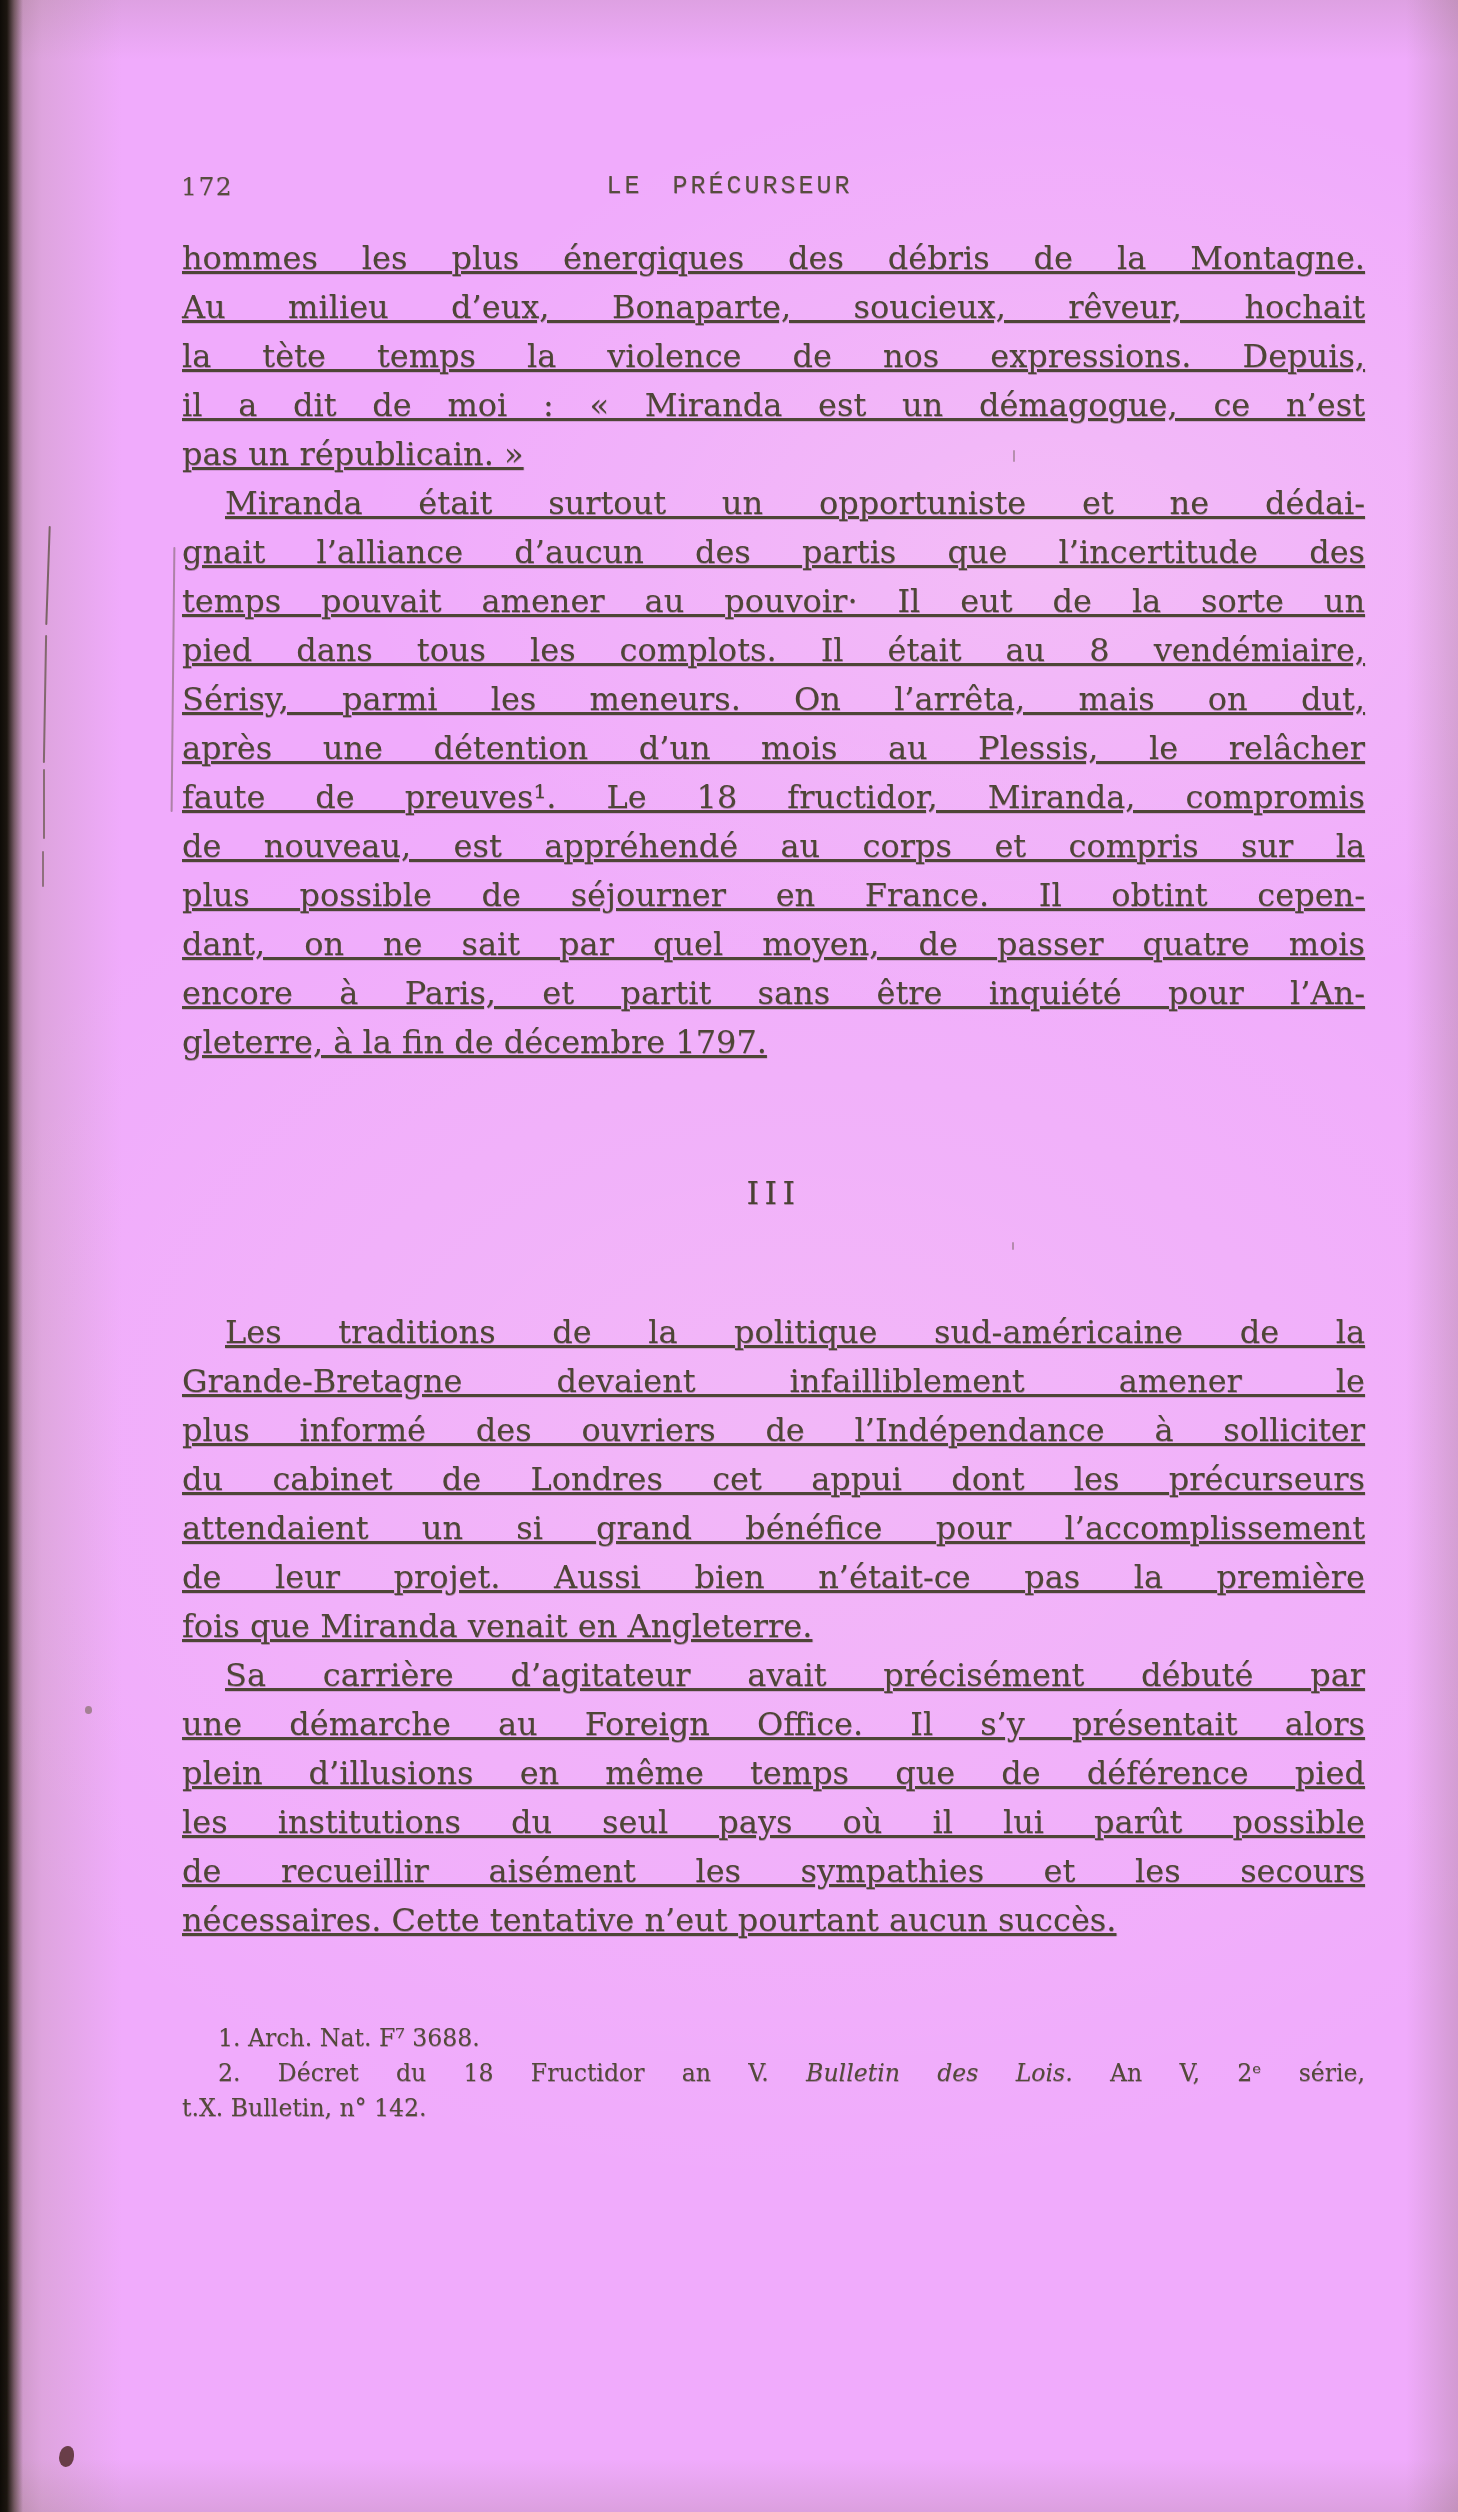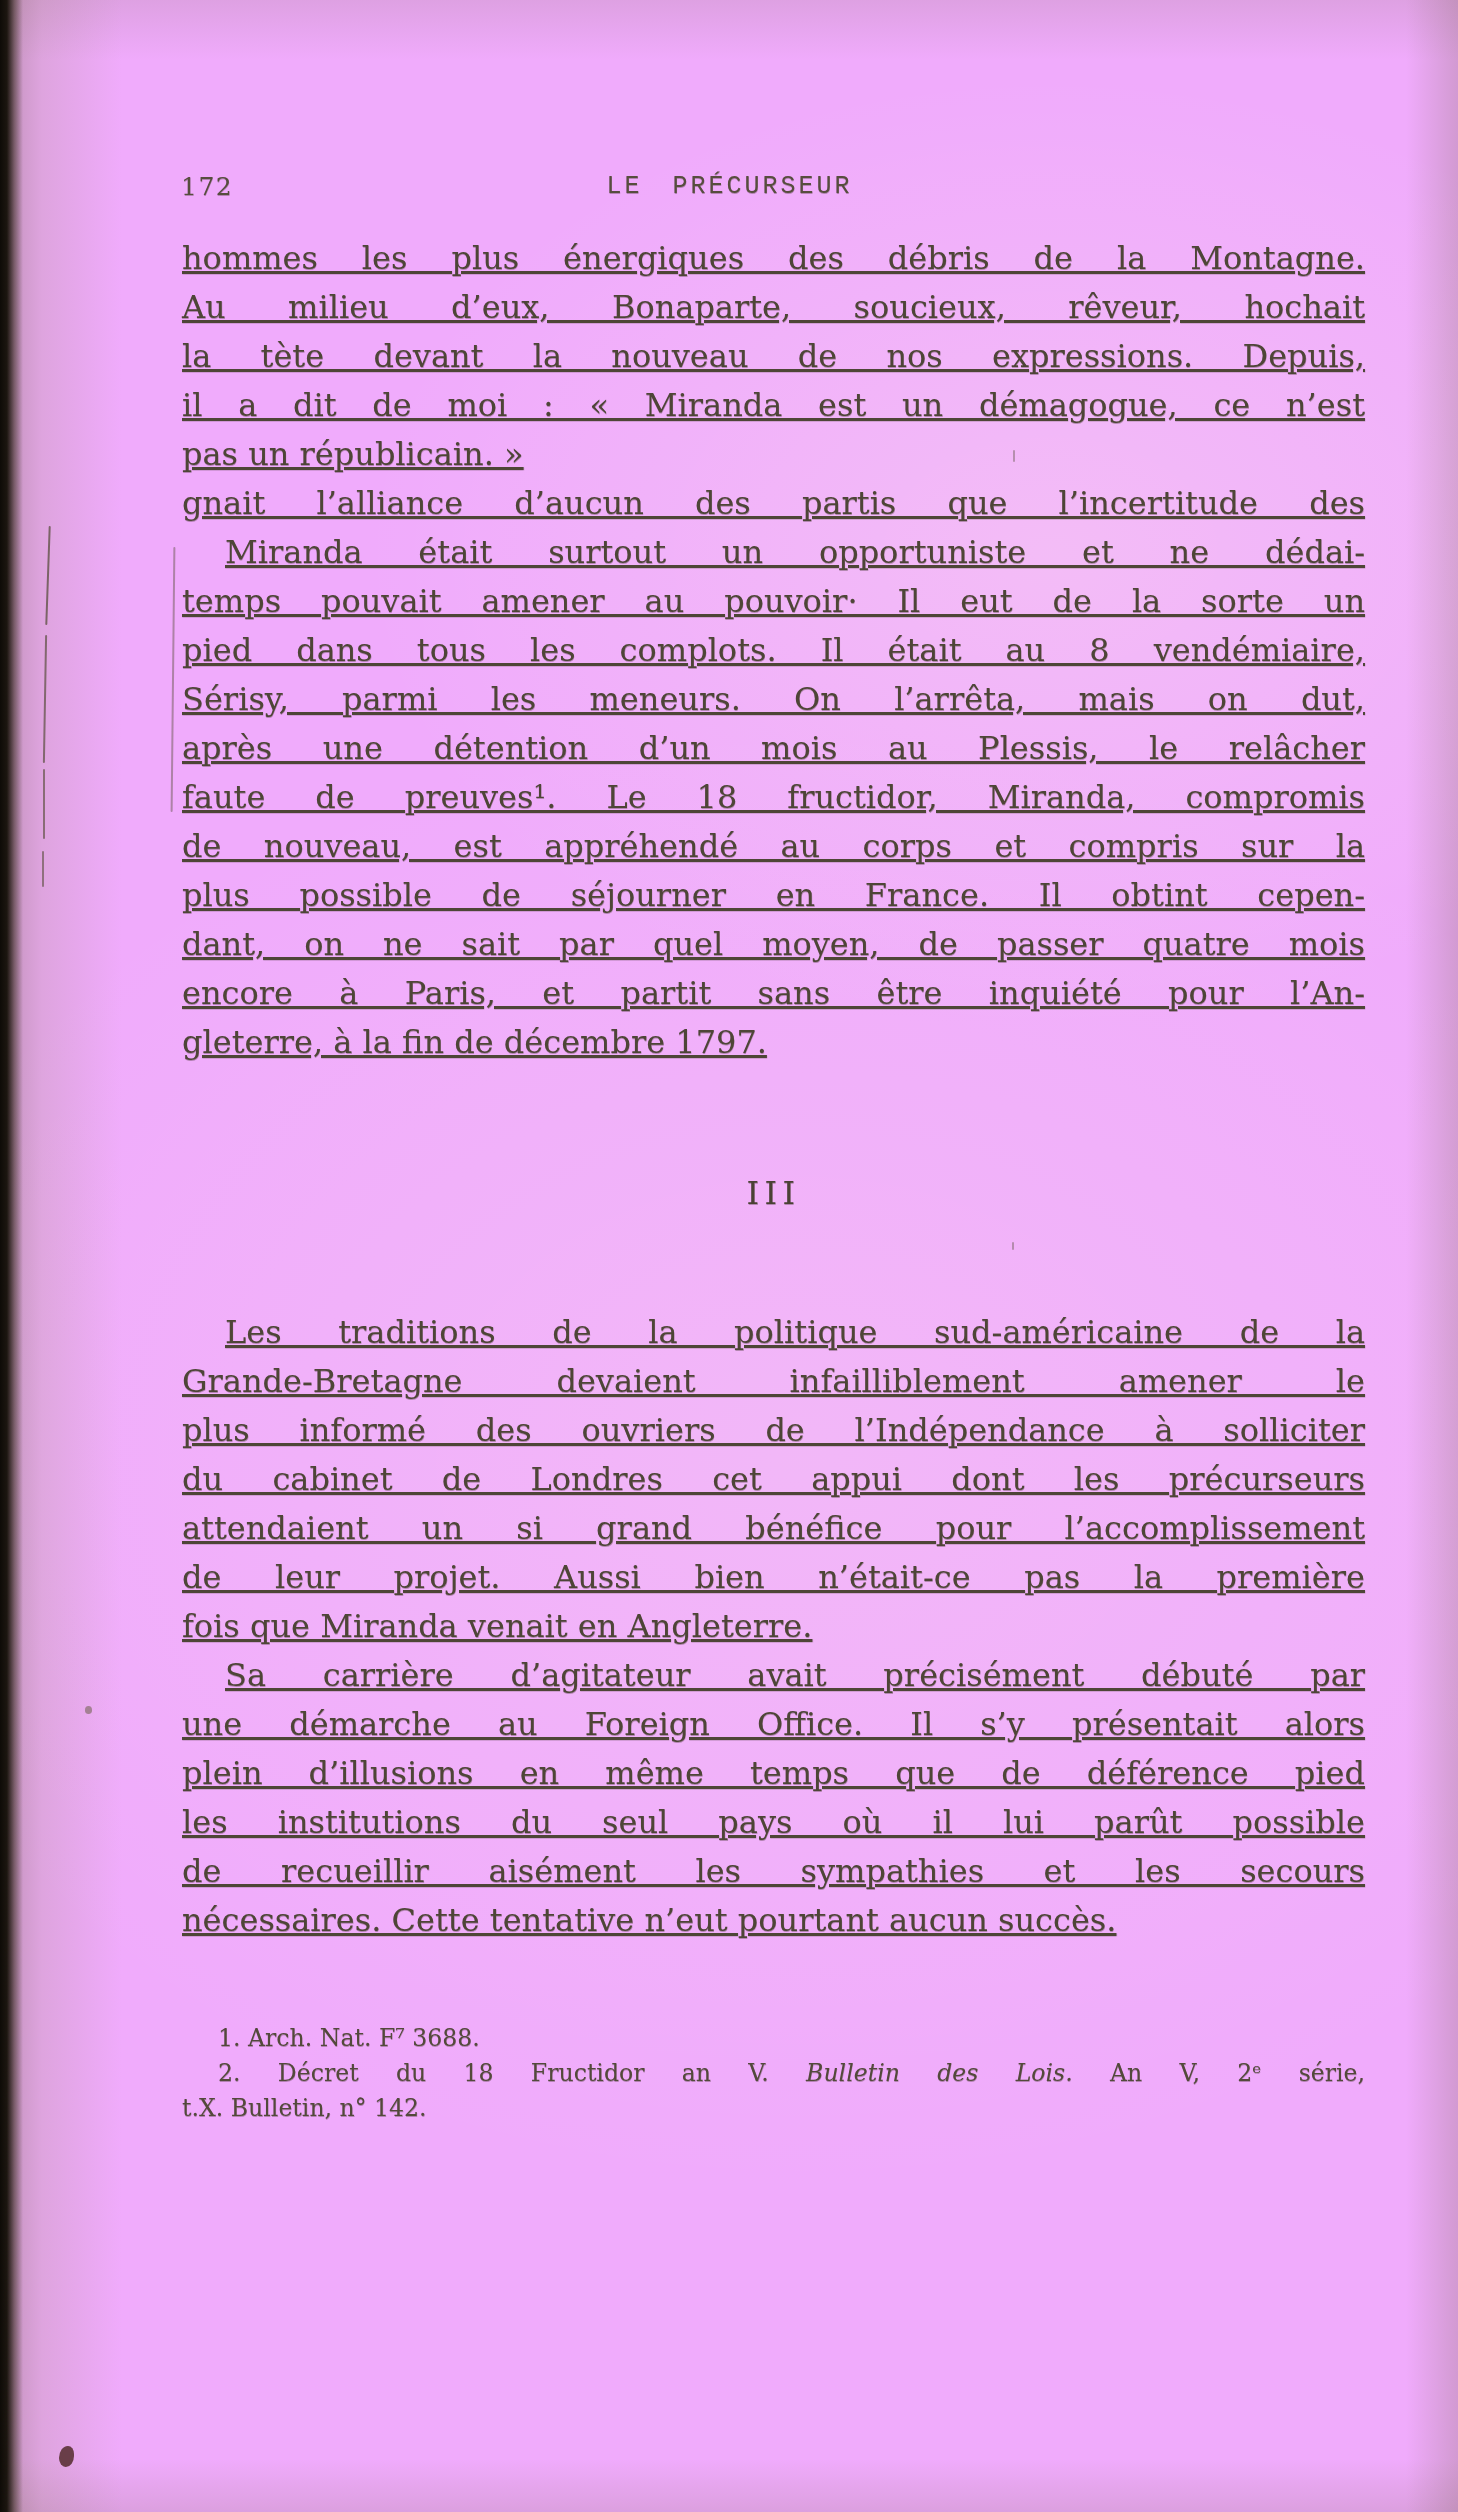--- a/index.html
+++ b/index.html
@@ -70,28 +70,28 @@
   <div class="header-row scan-text">
     <span class="page-number">172</span>
     <span class="running-title">LE PRÉCURSEUR</span>
   </div>
 
   <main class="text-block scan-text">
 
     <div class="para">
       <div class="line">hommes les plus énergiques des débris de la Montagne.</div>
       <div class="line">Au milieu d’eux, Bonaparte, soucieux, rêveur, hochait</div>
-      <div class="line">la tète devant la nouveau de nos expressions. Depuis,</div>
+      <div class="line">la tète temps la violence de nos expressions. Depuis,</div>
       <div class="line">il a dit de moi : « Miranda est un démagogue, ce n’est</div>
       <div class="line end">pas un républicain. »</div>
     </div>
 
     <div class="para">
+      <div class="line indent">Miranda était surtout un opportuniste et ne dédai-</div>
       <div class="line">gnait l’alliance d’aucun des partis que l’incertitude des</div>
-      <div class="line indent">Miranda était surtout un opportuniste et ne dédai-</div>
       <div class="line">temps pouvait amener au pouvoir· Il eut de la sorte un</div>
       <div class="line">pied dans tous les complots. Il était au 8 vendémiaire,</div>
       <div class="line">Sérisy, parmi les meneurs. On l’arrêta, mais on dut,</div>
       <div class="line">après une détention d’un mois au Plessis, le relâcher</div>
       <div class="line">faute de preuves¹. Le 18 fructidor, Miranda, compromis</div>
       <div class="line">de nouveau, est appréhendé au corps et compris sur la</div>
       <div class="line">plus possible de séjourner en France. Il obtint cepen-</div>
       <div class="line">dant, on ne sait par quel moyen, de passer quatre mois</div>
       <div class="line">encore à Paris, et partit sans être inquiété pour l’An-</div>
       <div class="line end">gleterre, à la fin de décembre 1797.</div>

